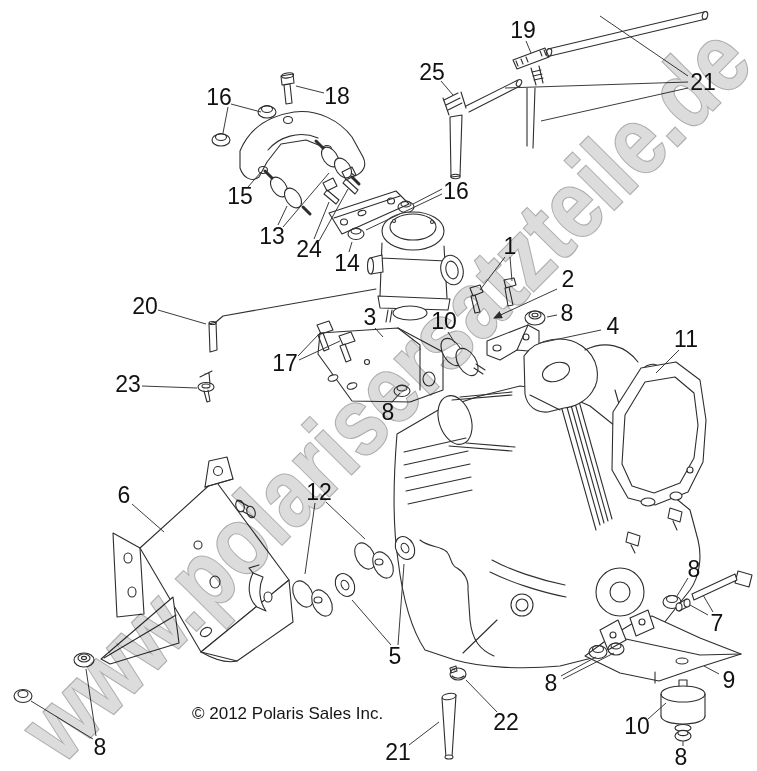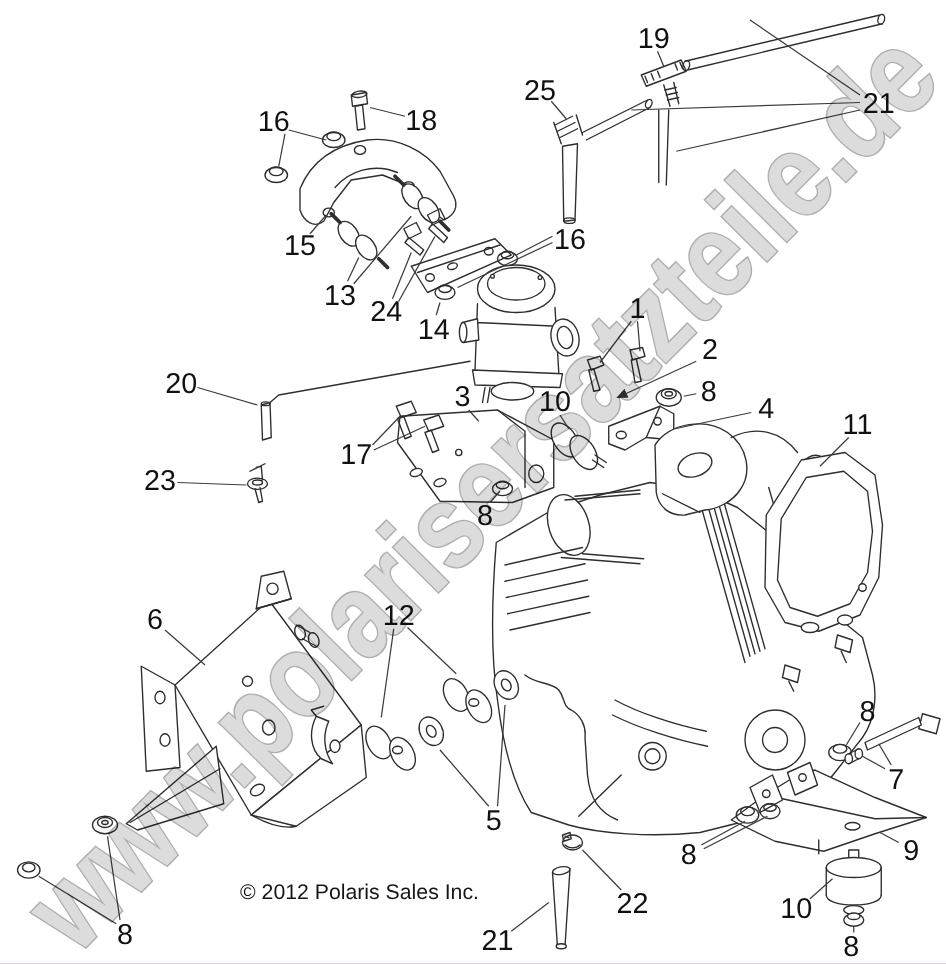--- a/index.html
+++ b/index.html
@@ -1,16 +1,16 @@
 <!DOCTYPE html>
 <html><head>
 <meta charset="utf-8">
 <style>
   html,body{margin:0;padding:0;background:#ffffff;}
-  #stage{position:relative;width:757px;height:771px;background:#d946ef;overflow:hidden;
+  #stage{position:relative;width:757px;height:771px;background:#fde047;overflow:hidden;
          font-family:"Liberation Sans", sans-serif;}
   svg{display:block;}
   text{font-family:"Liberation Sans", sans-serif;}
   .wm{mix-blend-mode:multiply;opacity:.92;}
 </style>
 </head>
 <body>
 
 <div id="stage">
 <svg id="dwg" width="757" height="771" viewBox="0 0 757 771">

